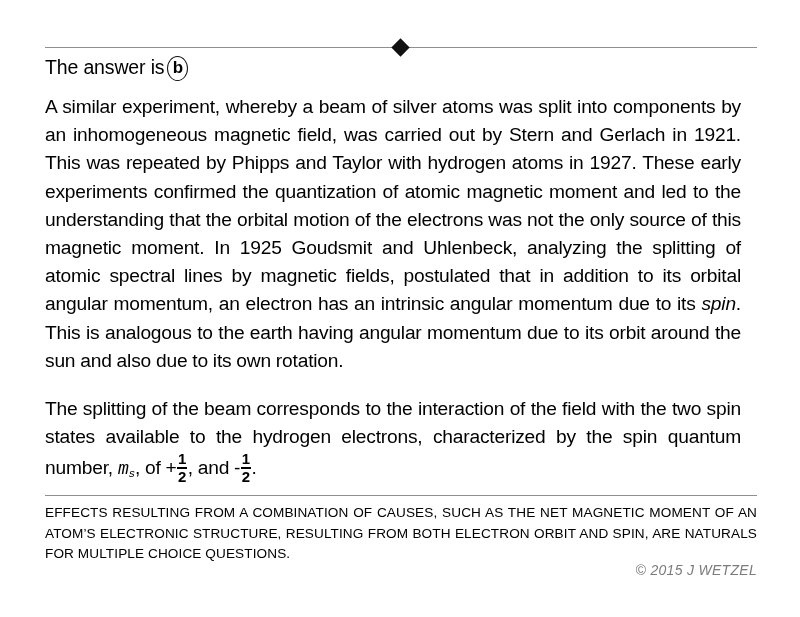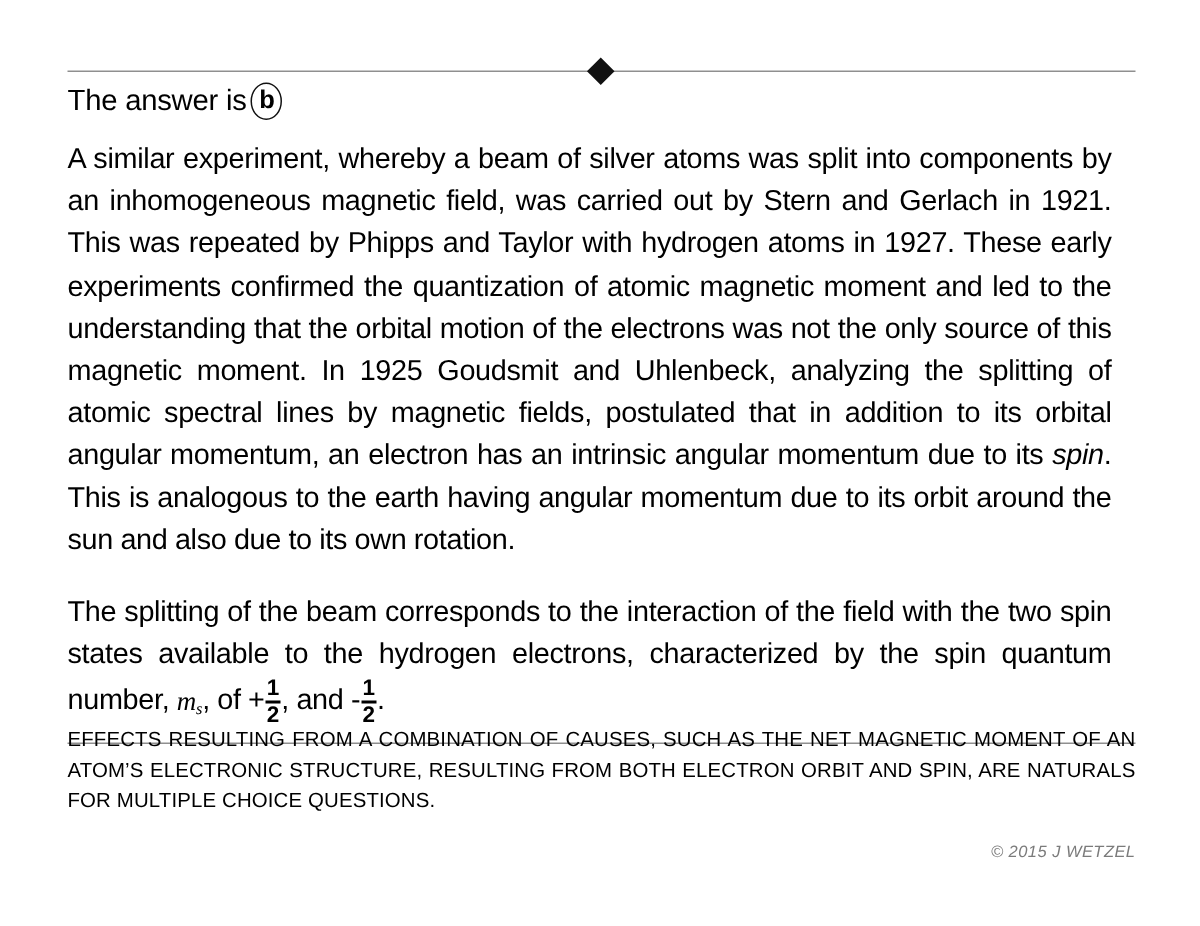--- a/index.html
+++ b/index.html
@@ -105,21 +105,21 @@
     line-height: 28.2px;
     text-align: justify;
     text-justify: inter-word;
     letter-spacing: -0.2px;
     word-spacing: -0.2px;
   }
   p.para:last-child { margin-bottom: 0; }
   .ital { font-style: italic; }
 
   .msym {
-    font-family: Liberation Serif, serif;
+    font-family: Liberation Mono, monospace;
     font-style: italic;
     font-size: 18px;
   }
   .msym sub {
     font-size: 11px;
     vertical-align: -3px;
   }
 
   
   .frac {
@@ -152,33 +152,33 @@
     position: absolute;
     left: 0;
     top: 495px;
     width: 712px;
     height: 1px;
     background: #8f8f8f;
   }
   .footer-note {
     position: absolute;
     left: 0;
-    top: 483px;
+    top: 503px;
     width: 712px;
     font-size: 13.6px;
     line-height: 20.5px;
     text-align: justify;
     text-justify: inter-word;
     letter-spacing: 0.1px;
   }
   .copyright {
     position: absolute;
     right: 0;
     top: 562px;
-    font-size: 11px;
+    font-size: 14px;
     font-style: italic;
     color: #7b7b7b;
     letter-spacing: 0.3px;
   }
 </style>
 </head>
 <body>
 
 <div class="page">
 

